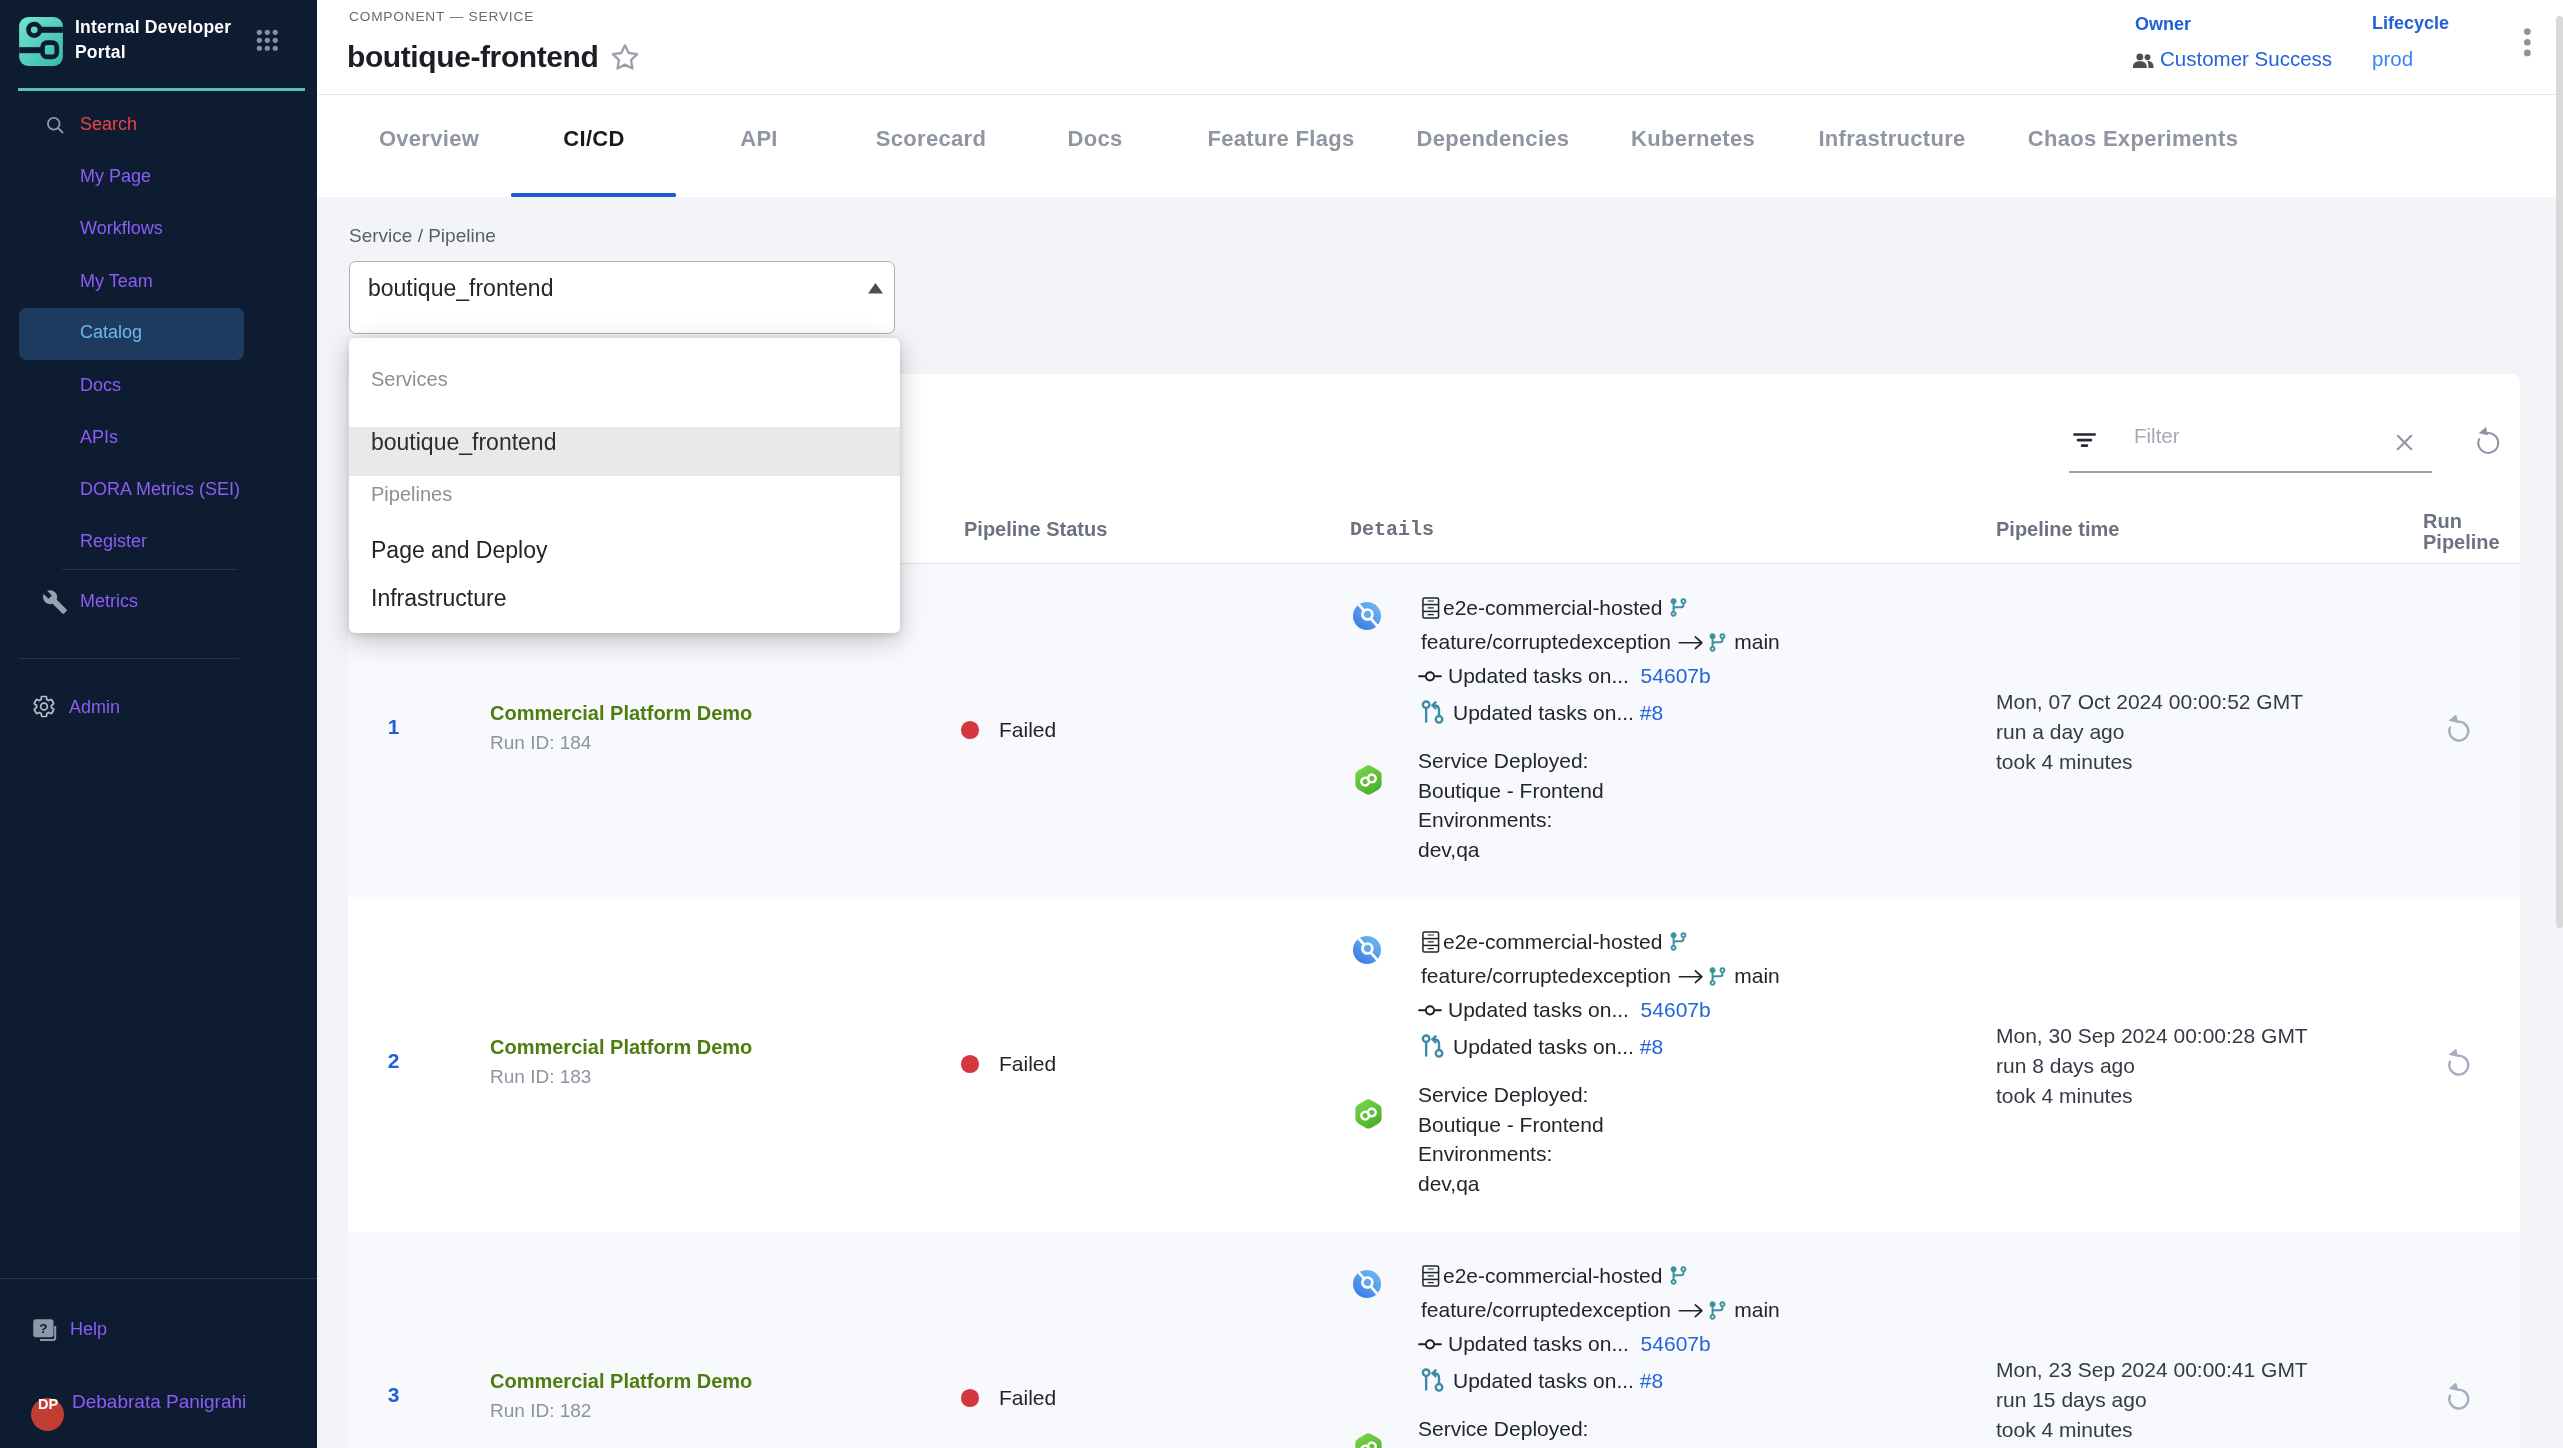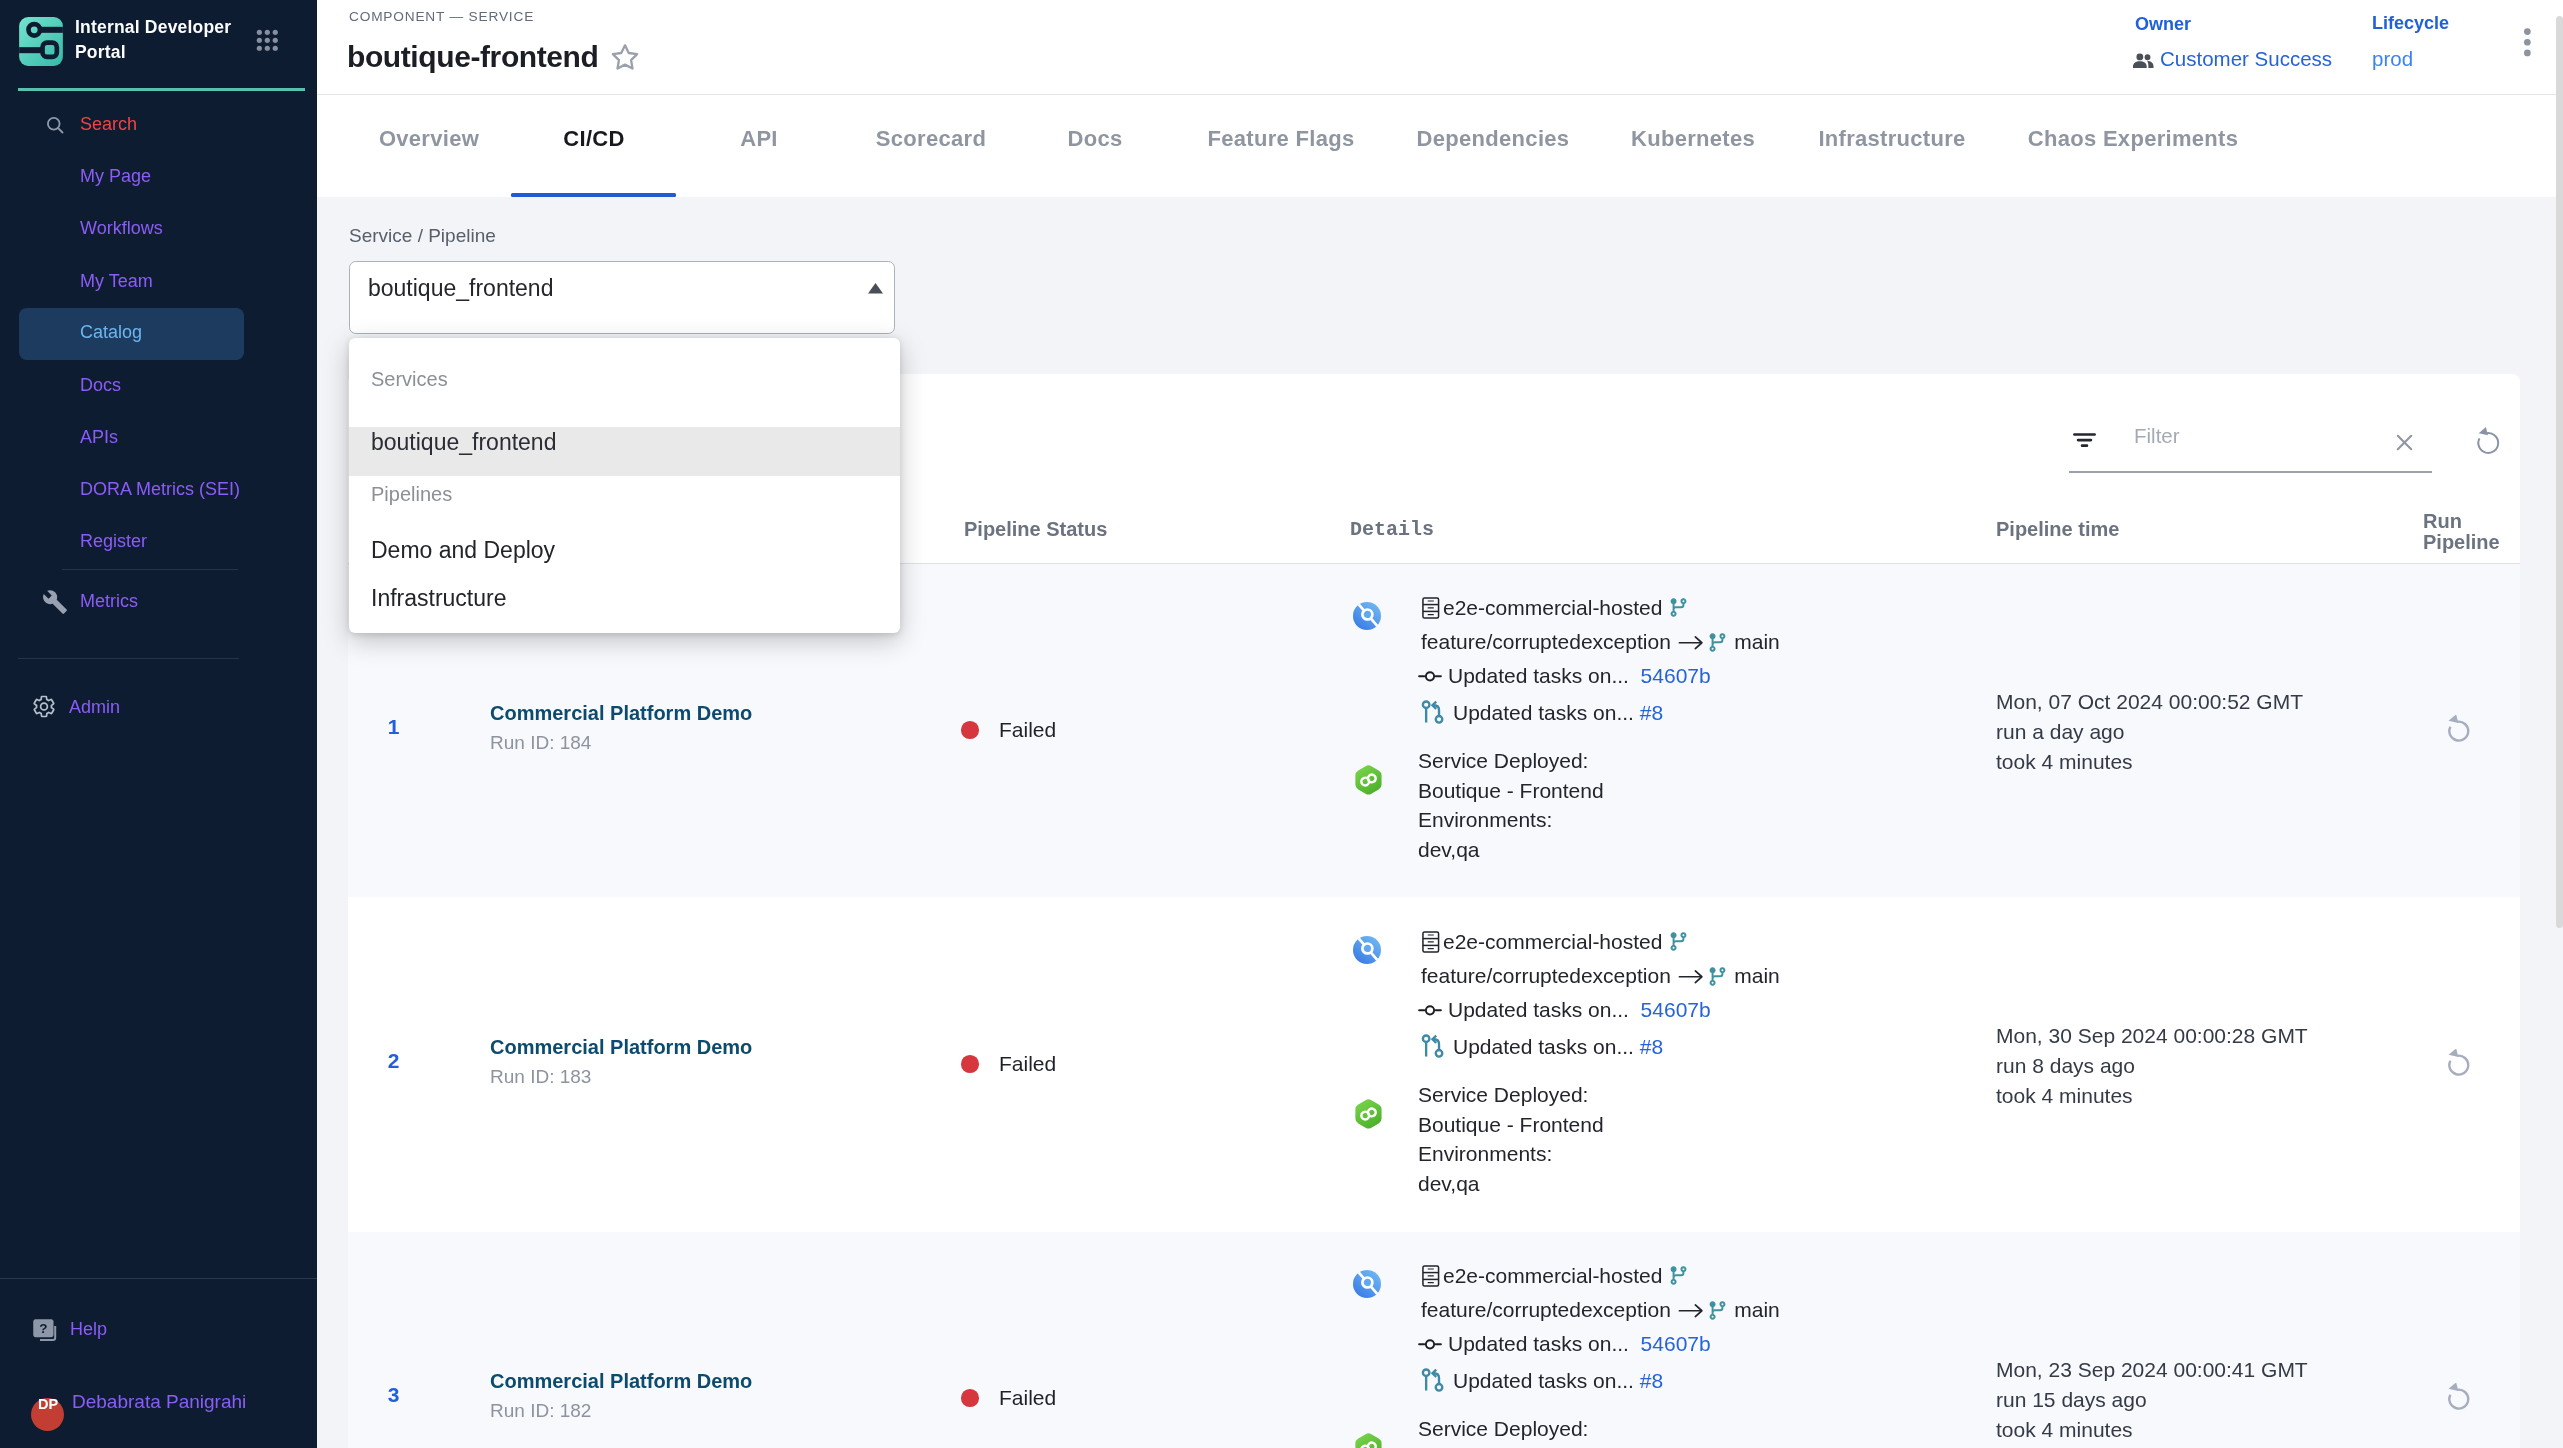--- a/index.html
+++ b/index.html
@@ -24,21 +24,21 @@
   #tab-underline { position:absolute; left:511px; top:193px; width:165px; height:3.8px; background:#2159d6; border-radius:1.5px; }
 
   
   #contentbg { position:absolute; left:317px; top:197px; width:2246px; height:1252px; background:#f2f4f8; }
   #card { position:absolute; left:348px; top:374px; width:2172px; height:1075px; background:#ffffff; border-radius:7.6px 7.6px 0 0; }
   #thead-border { position:absolute; left:0px; top:189px; width:2172px; height:0.8px; background:#dfe2e7; }
   .th { position:absolute; font-size:20px; font-weight:bold; color:#6b7280; line-height:21px; }
   .row { position:absolute; left:0; width:2172px; }
   .r-tint { background:#f7f9fc; }
   .num { position:absolute; left:0px; width:91px; text-align:center; font-size:21px; font-weight:bold; color:#2160d8; }
-  .pname { position:absolute; left:142px; font-size:20px; font-weight:bold; color:#0c4a6e;text-align:right; }
+  .pname { position:absolute; left:142px; font-size:20px; font-weight:bold; color:#4d7c0f;text-align:right; }
   .runid { position:absolute; left:142px; font-size:19px; color:#8d939f; }
   .fdot { position:absolute; left:613px; width:17.5px; height:17.5px; border-radius:50%; background:#d6363d; }
   .ftext { position:absolute; left:651px; font-size:21px; color:#1e2128; }
   .dtext { position:absolute; font-size:21px; color:#22252c; }
   .dlink { color:#2563d9; }
   .time { position:absolute; left:1648px; font-size:21px; color:#343a46; line-height:30px; }
 
   .ic { position:absolute; }
 </style>
 </head>
@@ -422,18 +422,18 @@
 <div class="t" style="left:368px;top:275px;font-size:23px;color:#24262b;">boutique_frontend</div>
 <svg class="ic" style="left:868px;top:283px" width="15" height="10.7" viewBox="0 0 20 14">
     <path fill="#4a4e57" d="M10 0l10 14H0z"></path>
   </svg>
 
 <div class="abs" id="ddpanel" style="left:349px;top:330px;width:551px;height:295px;background:#fff;border-radius:6px;box-shadow:0 7.6px 27px rgba(0,0,0,0.22), 0 1.5px 6px rgba(0,0,0,0.12);">
   <div class="t" style="left:22px;top:30px;font-size:20px;color:#8b9097;">Services</div>
   <div class="abs" style="left:0;top:81px;width:551px;height:49px;background:#e9e9ea;"></div>
   <div class="t" style="left:22px;top:91px;font-size:23px;color:#2a2d33;">boutique_frontend</div>
   <div class="t" style="left:22px;top:145px;font-size:20px;color:#8b9097;">Pipelines</div>
-  <div class="t" style="left:22px;top:199px;font-size:23px;color:#212429;">Demo and Deploy</div>
+  <div class="t" style="left:22px;top:199px;font-size:23px;color:#212429;">Page and Deploy</div>
   <div class="t" style="left:22px;top:247px;font-size:23px;color:#212429;">Infrastructure</div>
 </div>
 
 <div class="abs" style="left:2556px;top:7.6px;width:6.8px;height:912px;background:#d9d9d9;border-radius:3.8px;"></div>
 
 
 </body></html>

